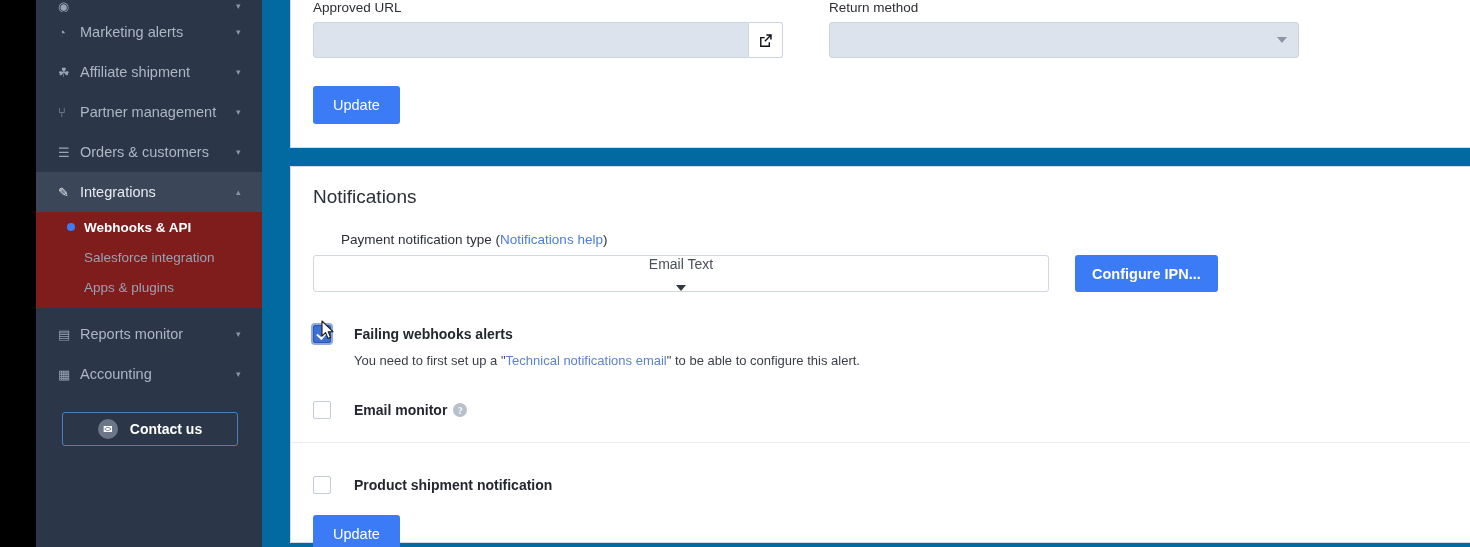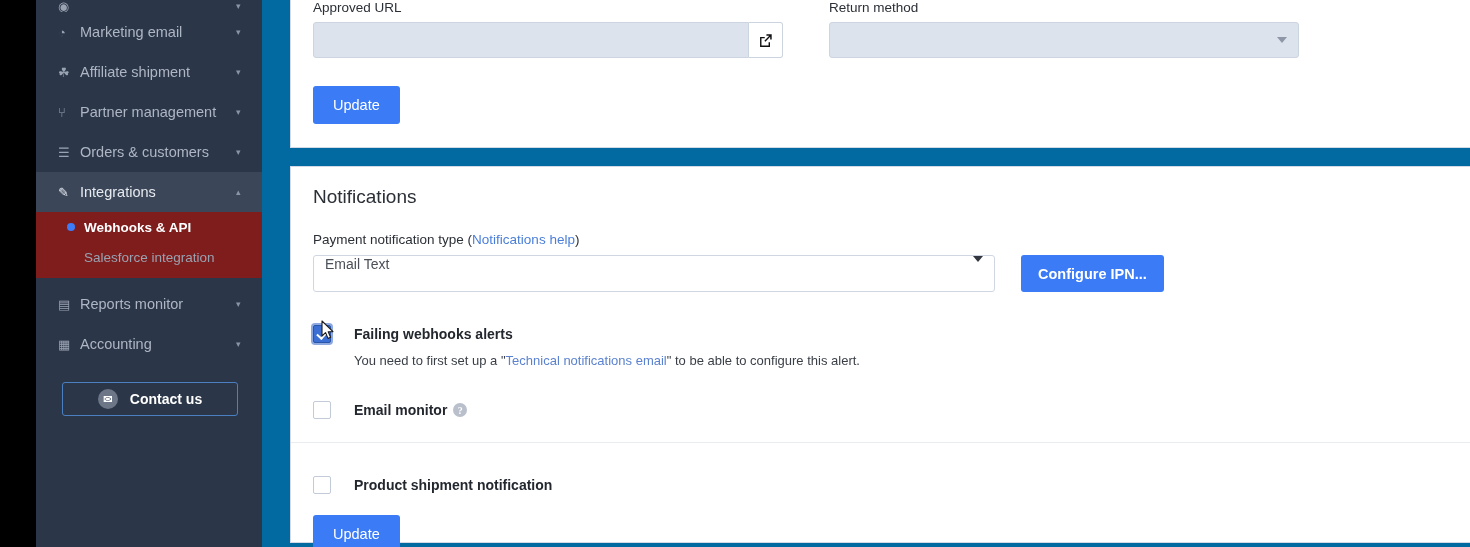--- a/index.html
+++ b/index.html
@@ -160,27 +160,27 @@
   }
   .btn-ipn { height: 37px; padding: 0 17px; font-weight: bold; font-size: 14.5px; }
 
   .panel-title {
     font-size: 19px; color: #2b2f36;
     font-weight: normal;
   }
   .help-link { color: #4a7ed8; text-decoration: none; }
 
   .select-box {
-    width: 682px; height: 37px;
+    width: 736px; height: 37px;
     background: #ffffff;
     border: 1px solid #d0d7e2;
     border-radius: 3px;
-    display: flex; align-items: flex-start;
+    display: flex; align-items: center;
     padding: 0 11px 0 11px;
-    font-size: 14px; color: #4a4f58;
+    font-size: 14px; color: #4a4f58; flex-direction: column;
   }
   .select-box .val { flex: 1 1 auto; }
   .caret-dark {
     width: 0; height: 0;
     border-left: 5px solid transparent;
     border-right: 5px solid transparent;
     border-top: 6px solid #31363f;
   }
 
   .cbrow { display: flex; align-items: center; gap: 0; margin-top: 33px; }
@@ -245,21 +245,21 @@
   <nav class="sidebar">
 
     <div class="nav-item partial">
       <span class="ico">◉</span>
       <span class="lbl"></span>
       <span class="caret">▾</span>
     </div>
 
     <div class="nav-item">
       <span class="ico">◔</span>
-      <span class="lbl">Marketing email</span>
+      <span class="lbl">Marketing alerts</span>
       <span class="caret">▾</span>
     </div>
 
     <div class="nav-item">
       <span class="ico">☘</span>
       <span class="lbl">Affiliate shipment</span>
       <span class="caret">▾</span>
     </div>
 
     <div class="nav-item">
@@ -280,20 +280,23 @@
       <span class="caret">▴</span>
     </div>
 
     <div class="subnav">
       <div class="sub-item selected">
         <span class="dot"></span>
         <span>Webhooks &amp; API</span>
       </div>
       <div class="sub-item">
         <span>Salesforce integration</span>
+      </div>
+      <div class="sub-item">
+        <span>Apps &amp; plugins</span>
       </div>
     </div>
 
     <div class="nav-item" style="margin-top:6px;">
       <span class="ico">▤</span>
       <span class="lbl">Reports monitor</span>
       <span class="caret">▾</span>
     </div>
 
     <div class="nav-item">
@@ -341,21 +344,21 @@
           <button class="btn-primary">Update</button>
         </div>
       </div>
     </section>
 
     <section class="panel" id="panel-bottom">
       <div class="panel-inner" style="padding-top:19px;">
 
         <h2 class="panel-title">Notifications</h2>
 
-        <div class="field-label" style="margin-top:24px;margin-bottom:8px;">
+        <div class="field-label" style="margin-top:24px;margin-bottom:8px;margin-left:28px;">
           <span>Payment notification type (</span><a class="help-link" href="#">Notifications help</a><span>)</span>
         </div>
 
         <div style="display:flex;align-items:center;gap:26px;">
           <div class="select-box">
             <span class="val">Email Text</span>
             <span class="caret-dark"></span>
           </div>
           <button class="btn-primary btn-ipn">Configure IPN...</button>
         </div>

